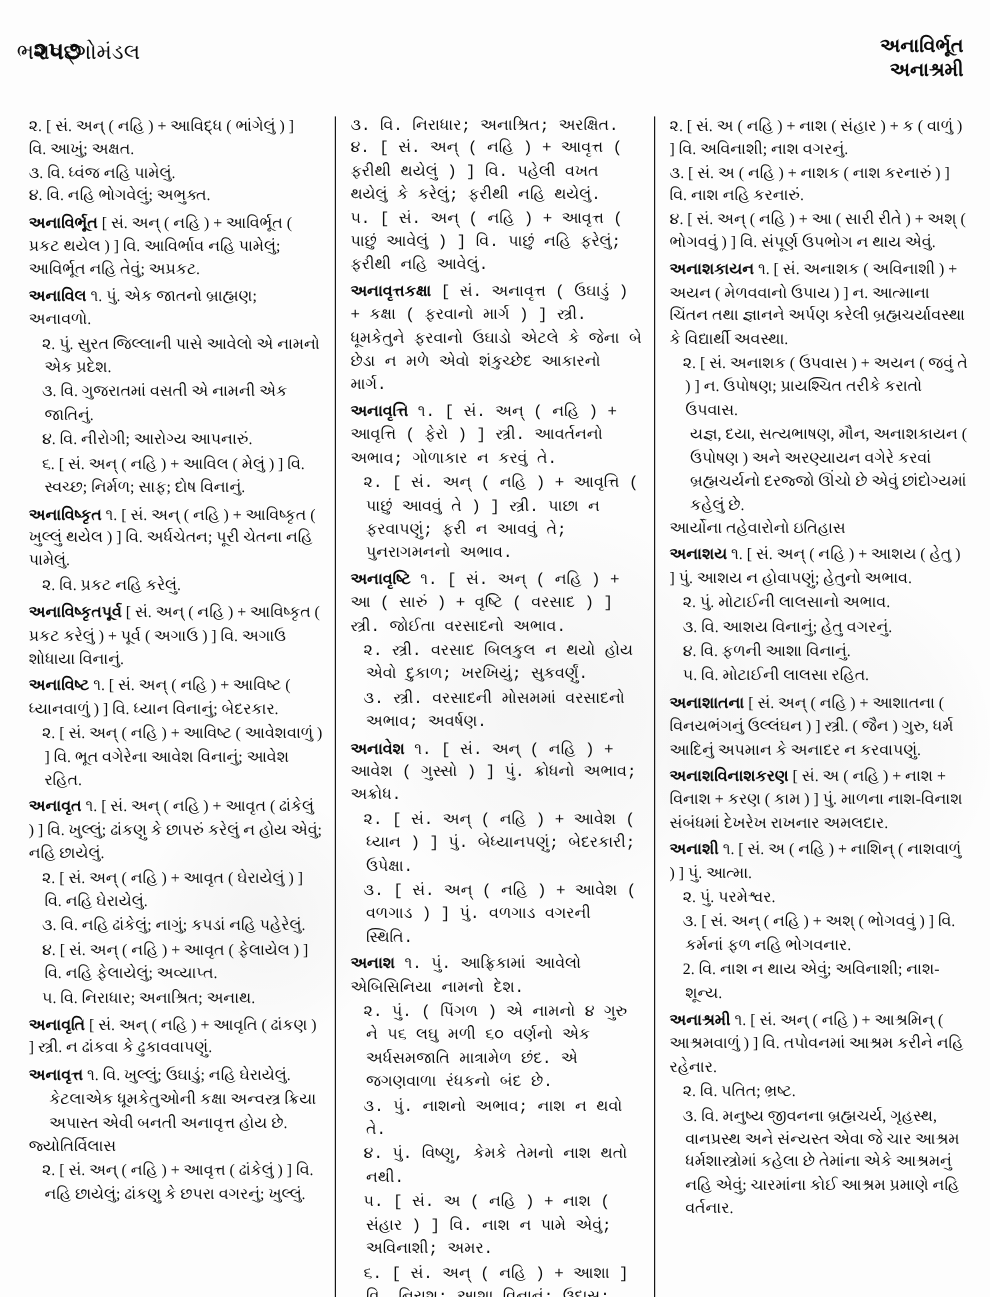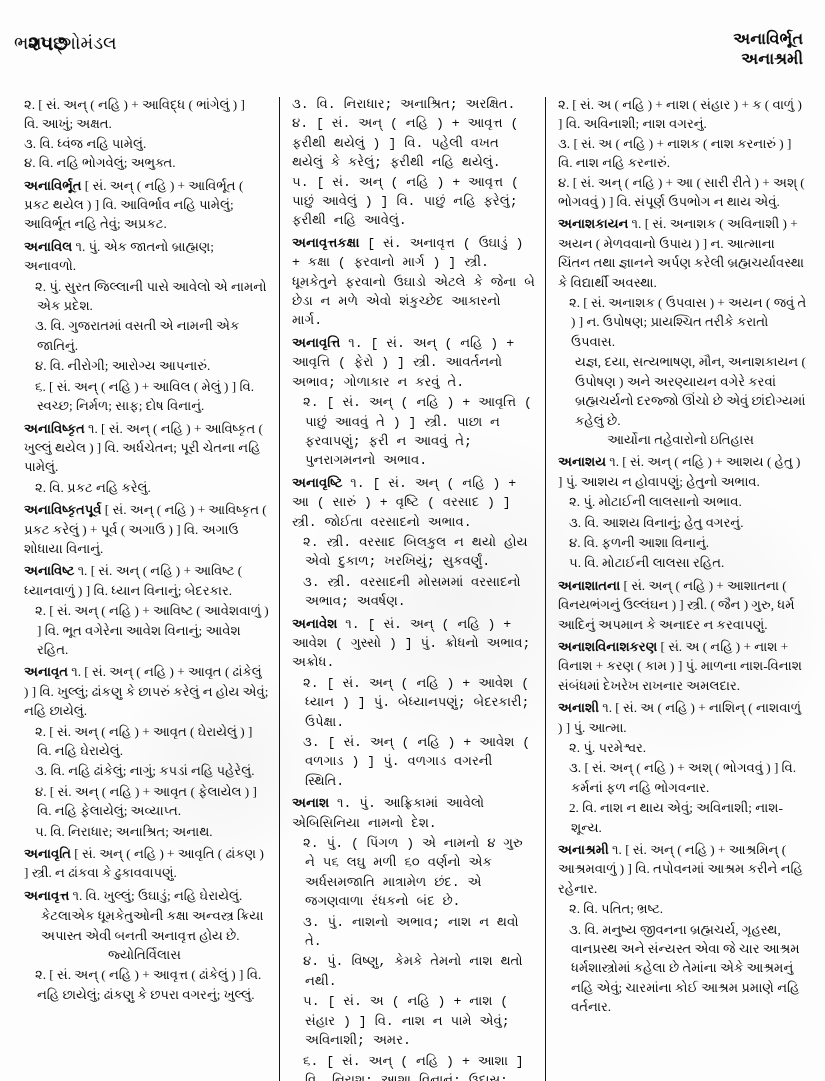--- a/index.html
+++ b/index.html
@@ -103,21 +103,21 @@
     padding-left: 13px;
     margin-top: 1px;
   }
   .quote {
     display: block;
     padding-left: 17px;
     margin-top: 1px;
   }
   .quote-src {
     display: block;
-    text-align: center;
+    text-align: left;
     padding-right: 4px;
     margin-top: 0px;
   }
   .top-line {
     display: block;
     padding-left: 13px;
   }
   .top-line.flush { padding-left: 0; }
 </style>
 </head>

